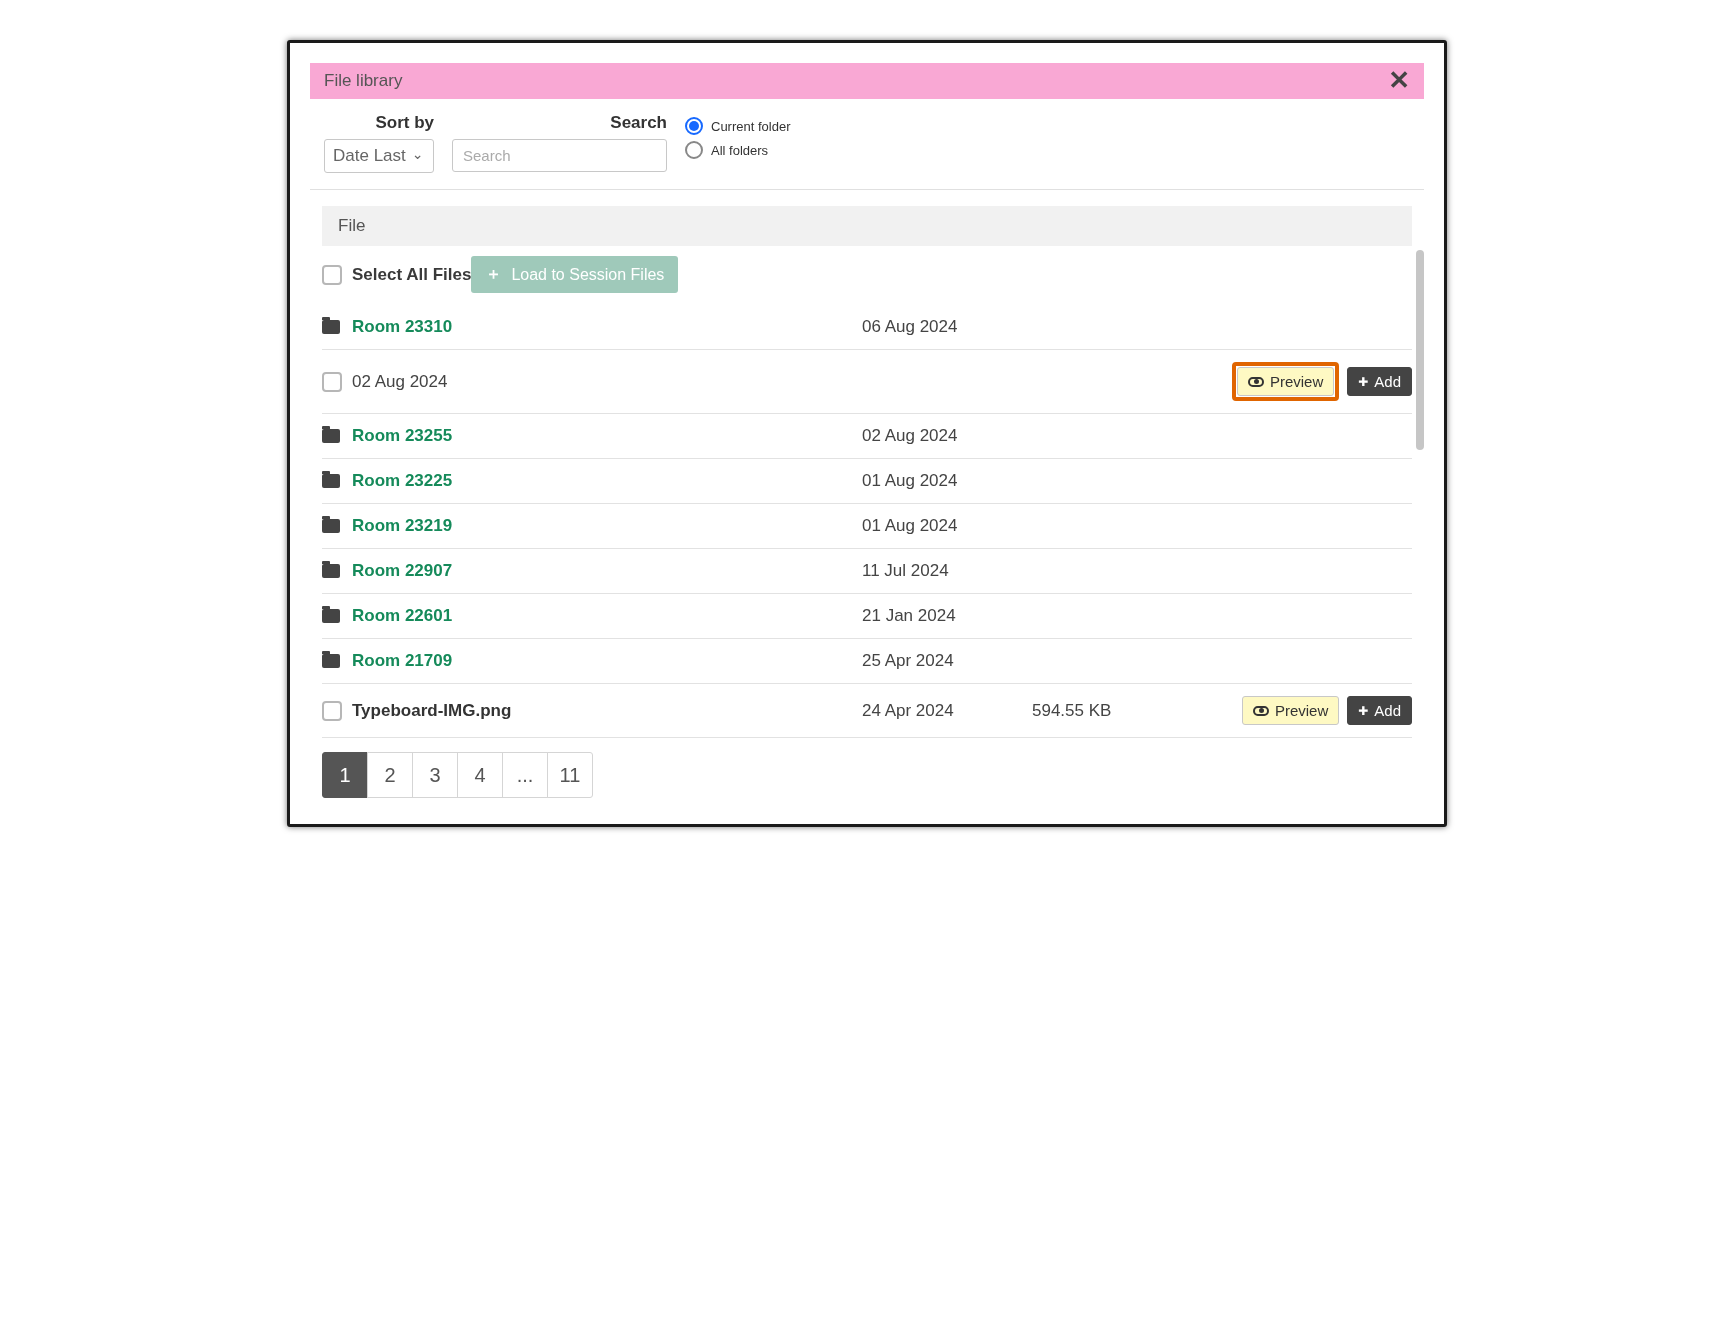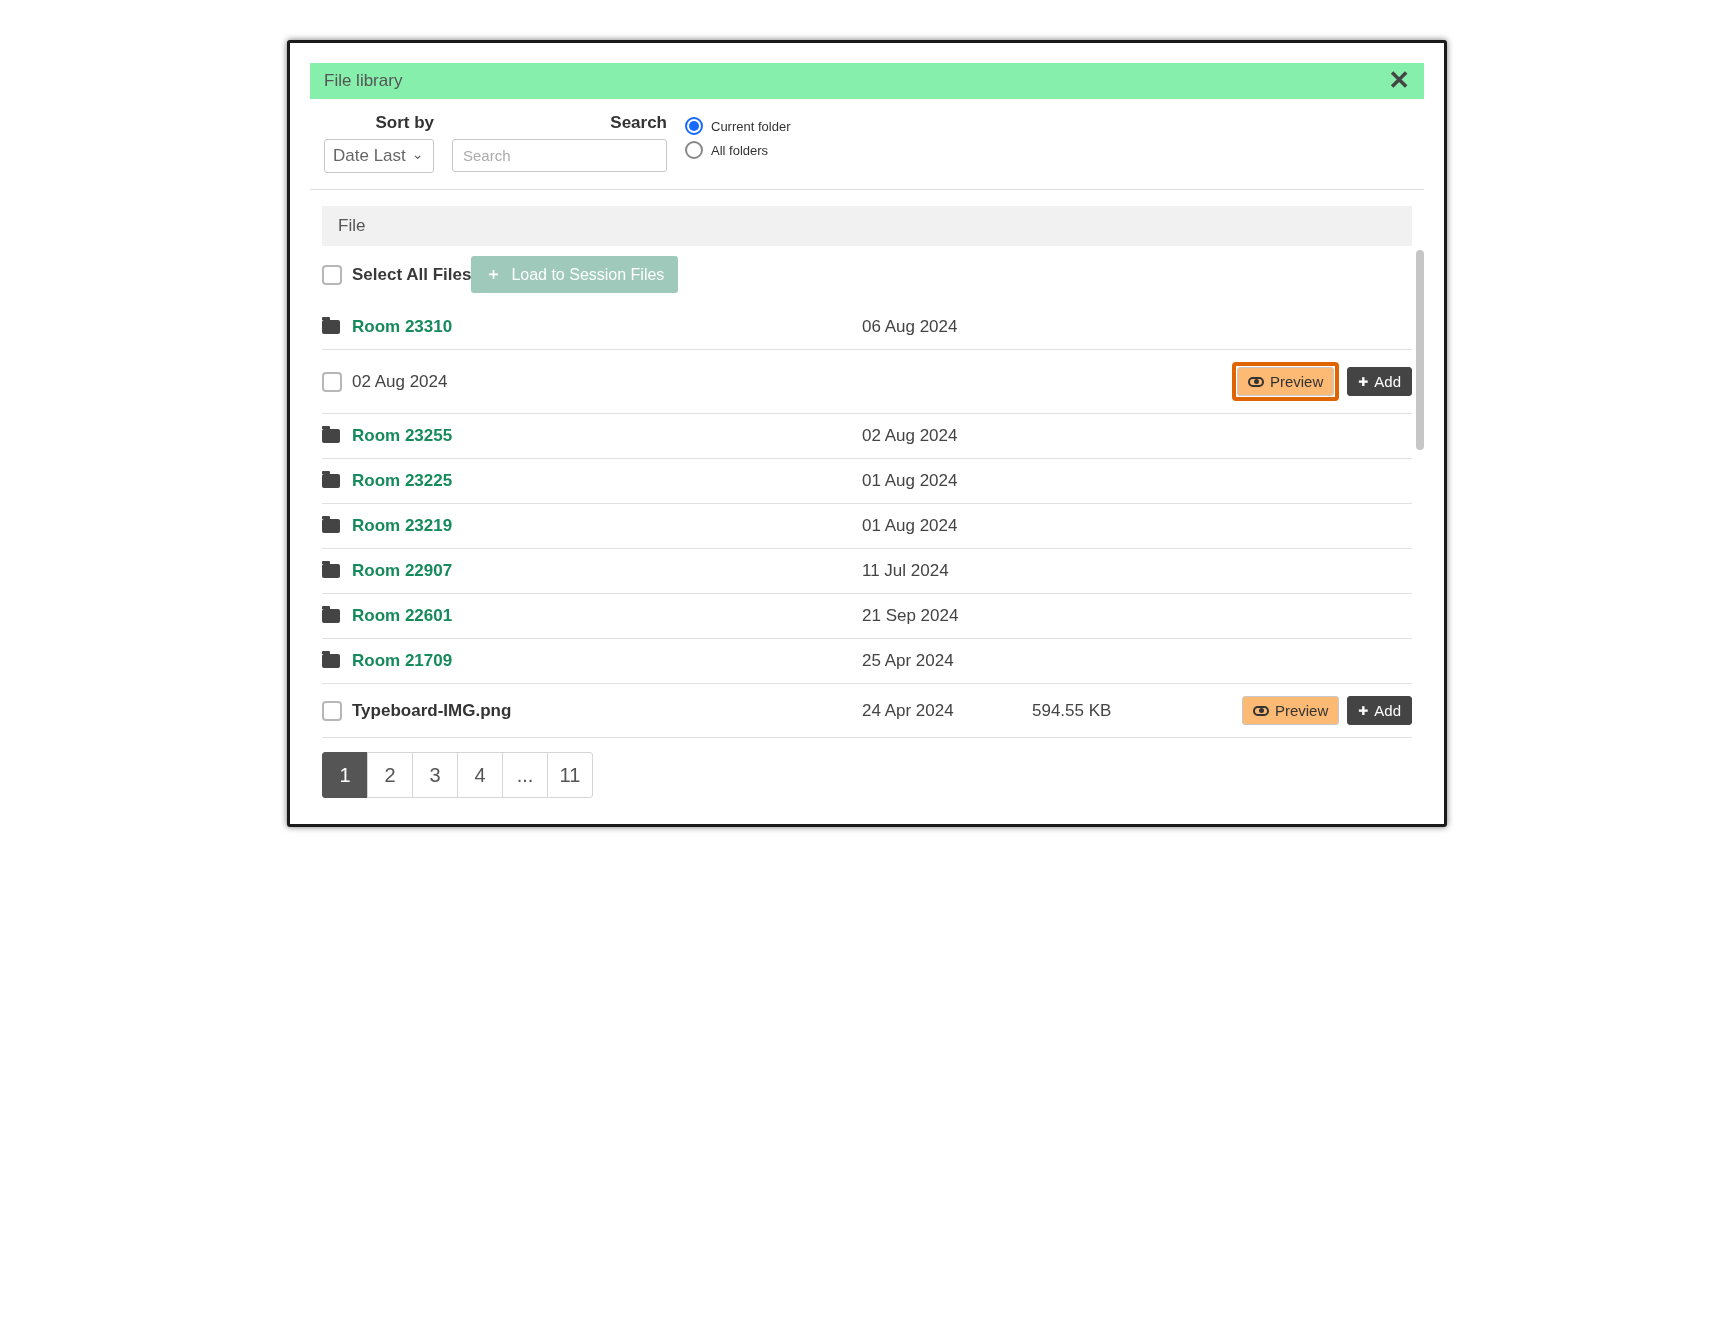--- a/index.html
+++ b/index.html
@@ -19,21 +19,21 @@
     margin: 0 auto;
     box-shadow: 0 0 6px rgba(0,0,0,0.55);
   }
   .modal {
     width: 100%;
     border-radius: 2px 2px 0 0;
     overflow: visible;
   }
   
   .modal-header {
-    background: #86efac;
+    background: #f9a8d4;
     padding: 8px 14px;
     display: flex;
     align-items: center;
     justify-content: space-between;
     font-size: 17px;
     color: #555;
   }
   .modal-header .close {
     font-size: 26px;
     font-weight: bold;
@@ -130,21 +130,21 @@
   .slot-actions { margin-left:auto; display:flex; gap:8px; align-items:center; }
   .folder-icon { width:18px; height:14px; background:#444; position:relative; border-radius:2px; }
   .folder-icon::before { content:""; position:absolute; top:-3px; left:0; width:8px; height:3px; background:#444; border-radius:1px 1px 0 0; }
   .btn {
     border-radius:3px;
     padding:5px 10px;
     font-size:15px;
     display:inline-flex; align-items:center; gap:6px;
     cursor:pointer;
   }
-  .btn-outline { background:#fdba74; border:1px solid #c8c8c8; color:#333; }
+  .btn-outline { background:#fef9c3; border:1px solid #c8c8c8; color:#333; }
   .btn-dark { background:#444; border:1px solid #444; color:#fff; }
   .eye-icon { width:16px; height:10px; border:2px solid currentColor; border-radius:60% / 100%; position:relative; display:inline-block;}
   .eye-icon::after { content:""; position:absolute; top:0px; left:4px; width:5px; height:5px; background:currentColor; border-radius:50%; }
   .highlight-box {
     border:4px solid #e06500;
     border-radius:4px;
     padding:1px 1px;
   }
   
   .pagination { display:flex; gap:0; padding:14px 12px 6px 12px; }
@@ -273,21 +273,21 @@
             </div>
             <div class="slot-name folder-name">Room 22907</div>
             <div class="slot-date">11 Jul 2024</div>
             <div class="slot-size"></div>
           </div>
           <div class="row">
             <div class="slot-icon">
               <span class="folder-icon"></span>
             </div>
             <div class="slot-name folder-name">Room 22601</div>
-            <div class="slot-date">21 Sep 2024</div>
+            <div class="slot-date">21 Jan 2024</div>
             <div class="slot-size"></div>
           </div>
           <div class="row">
             <div class="slot-icon">
               <span class="folder-icon"></span>
             </div>
             <div class="slot-name folder-name">Room 21709</div>
             <div class="slot-date">25 Apr 2024</div>
             <div class="slot-size"></div>
           </div>

